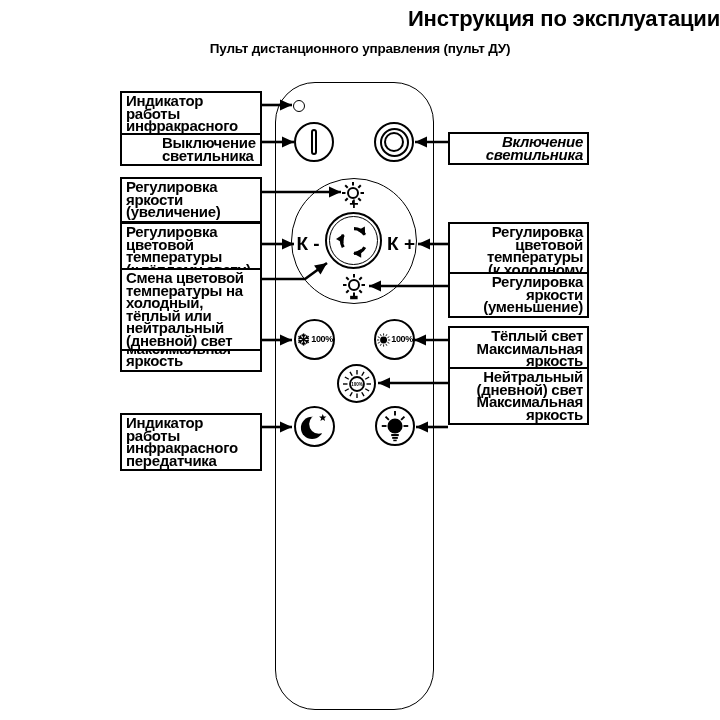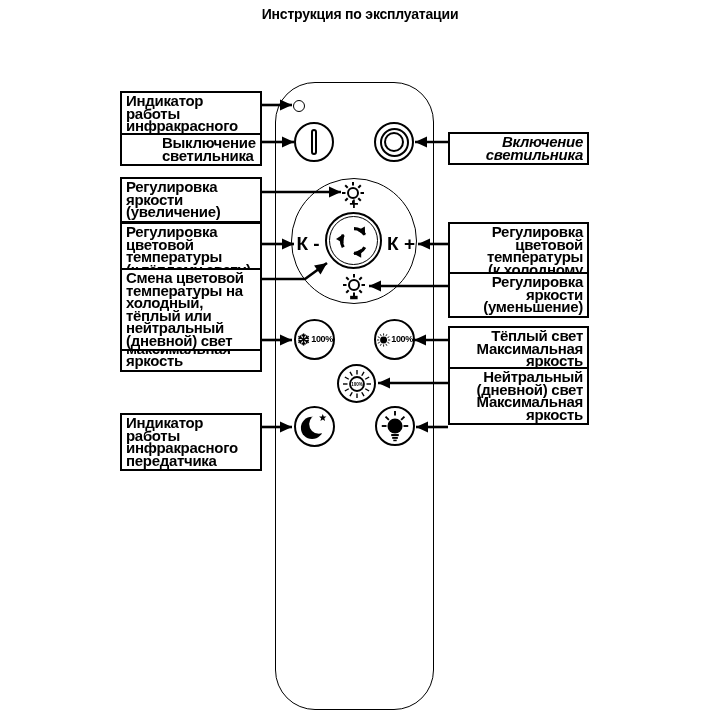--- a/index.html
+++ b/index.html
@@ -1,22 +1,22 @@
 <!DOCTYPE html>
 <html><head>
 <meta charset="utf-8">
 <style>
   html,body{margin:0;padding:0;background:#ffffff;}
   #stage{
     position:relative;width:720px;height:720px;background:#ffffff;overflow:hidden;
     font-family:"Liberation Sans","DejaVu Sans",sans-serif;color:#000;
   }
   .title{
-    position:absolute;left:0;top:6px;width:720px;text-align:center;
-    font-size:14px;font-weight:bold;letter-spacing:-0.2px;
+    position:absolute;left:0;top:6px;width:720px;text-align:right;
+    font-size:22px;font-weight:bold;letter-spacing:-0.2px;
   }
   .subtitle{
     position:absolute;left:0;top:41px;width:720px;text-align:center;
     font-size:13.5px;font-weight:bold;letter-spacing:-0.2px;
   }
   .lbox{
     position:absolute;box-sizing:border-box;background:#fff;border:2px solid #000;
     font-size:15px;font-weight:bold;line-height:12.5px;letter-spacing:-0.3px;
     padding:2px 4px;white-space:pre-line;z-index:40;
   }
@@ -42,20 +42,21 @@
   .abs{position:absolute;}
   #arrows{position:absolute;left:0;top:0;z-index:30;pointer-events:none;}
   #arrows .arr{stroke:#000;stroke-width:2.6px;fill:none;}
 </style>
 </head>
 <body>
 
 <div id="stage">
 
   <div class="title">Инструкция по эксплуатации</div>
+  <div class="subtitle">Пульт дистанционного управления (пульт ДУ)</div>
 
   <div class="remote-body"></div>
 
   <div class="circle" style="left:293px;top:100px;width:12px;height:12px;border-width:1.5px;z-index:10;"></div>
 
   <div class="circle btn" style="left:294px;top:122px;width:40px;height:40px;">
     <div style="width:6px;height:26px;border:2px solid #000;border-radius:3px;box-sizing:border-box;"></div>
   </div>
 
   <div class="circle btn" style="left:374px;top:122px;width:40px;height:40px;">

